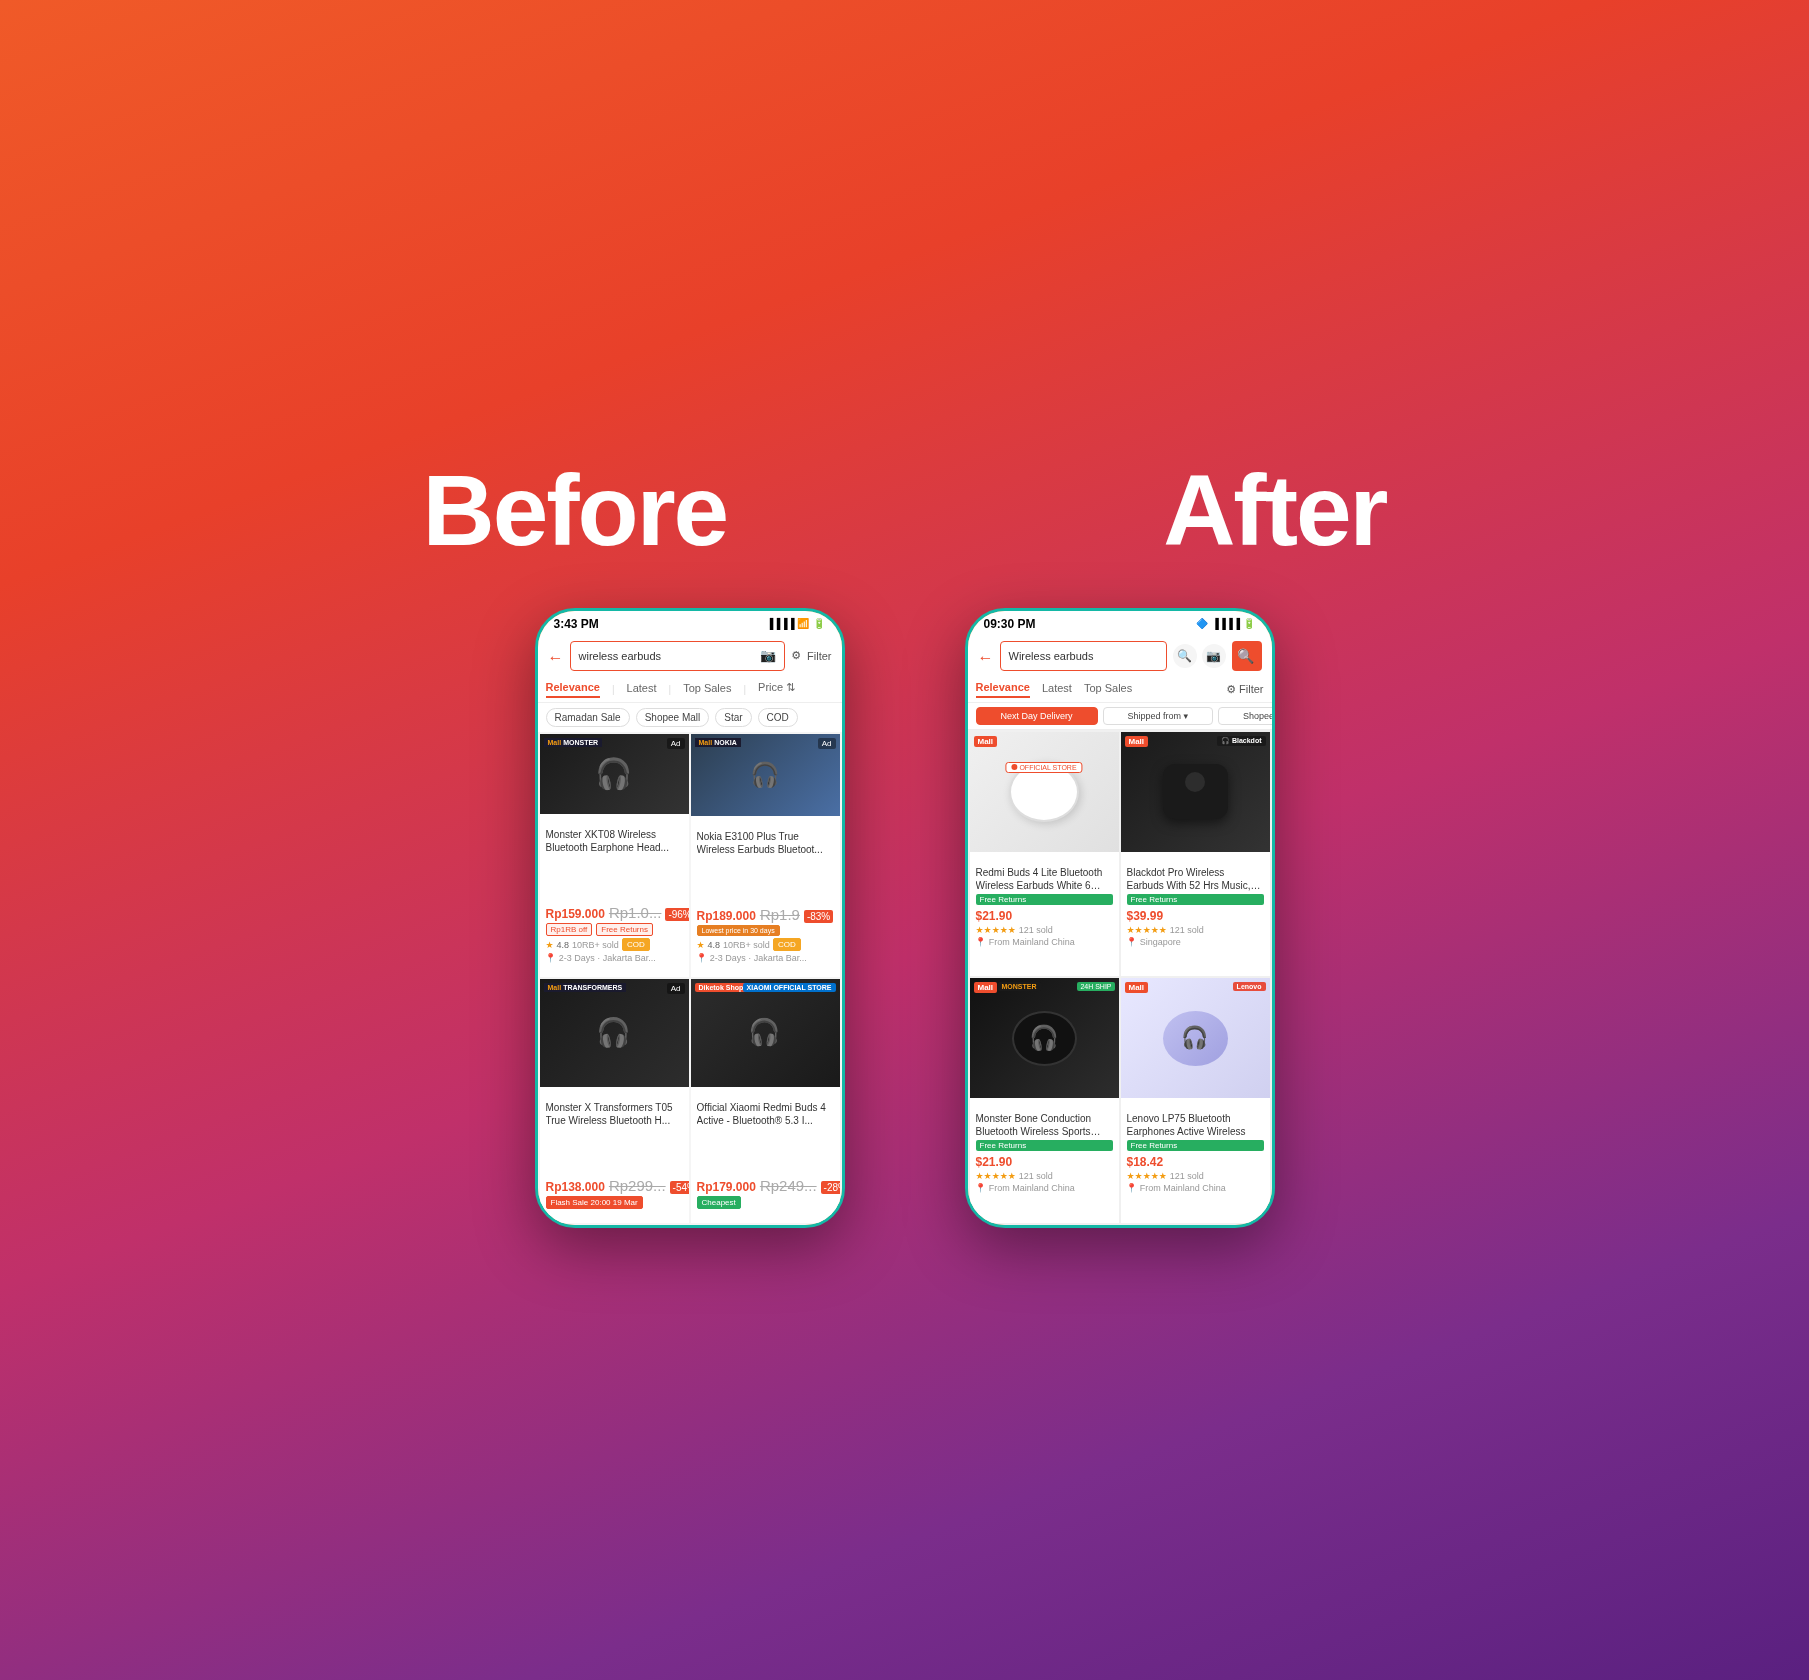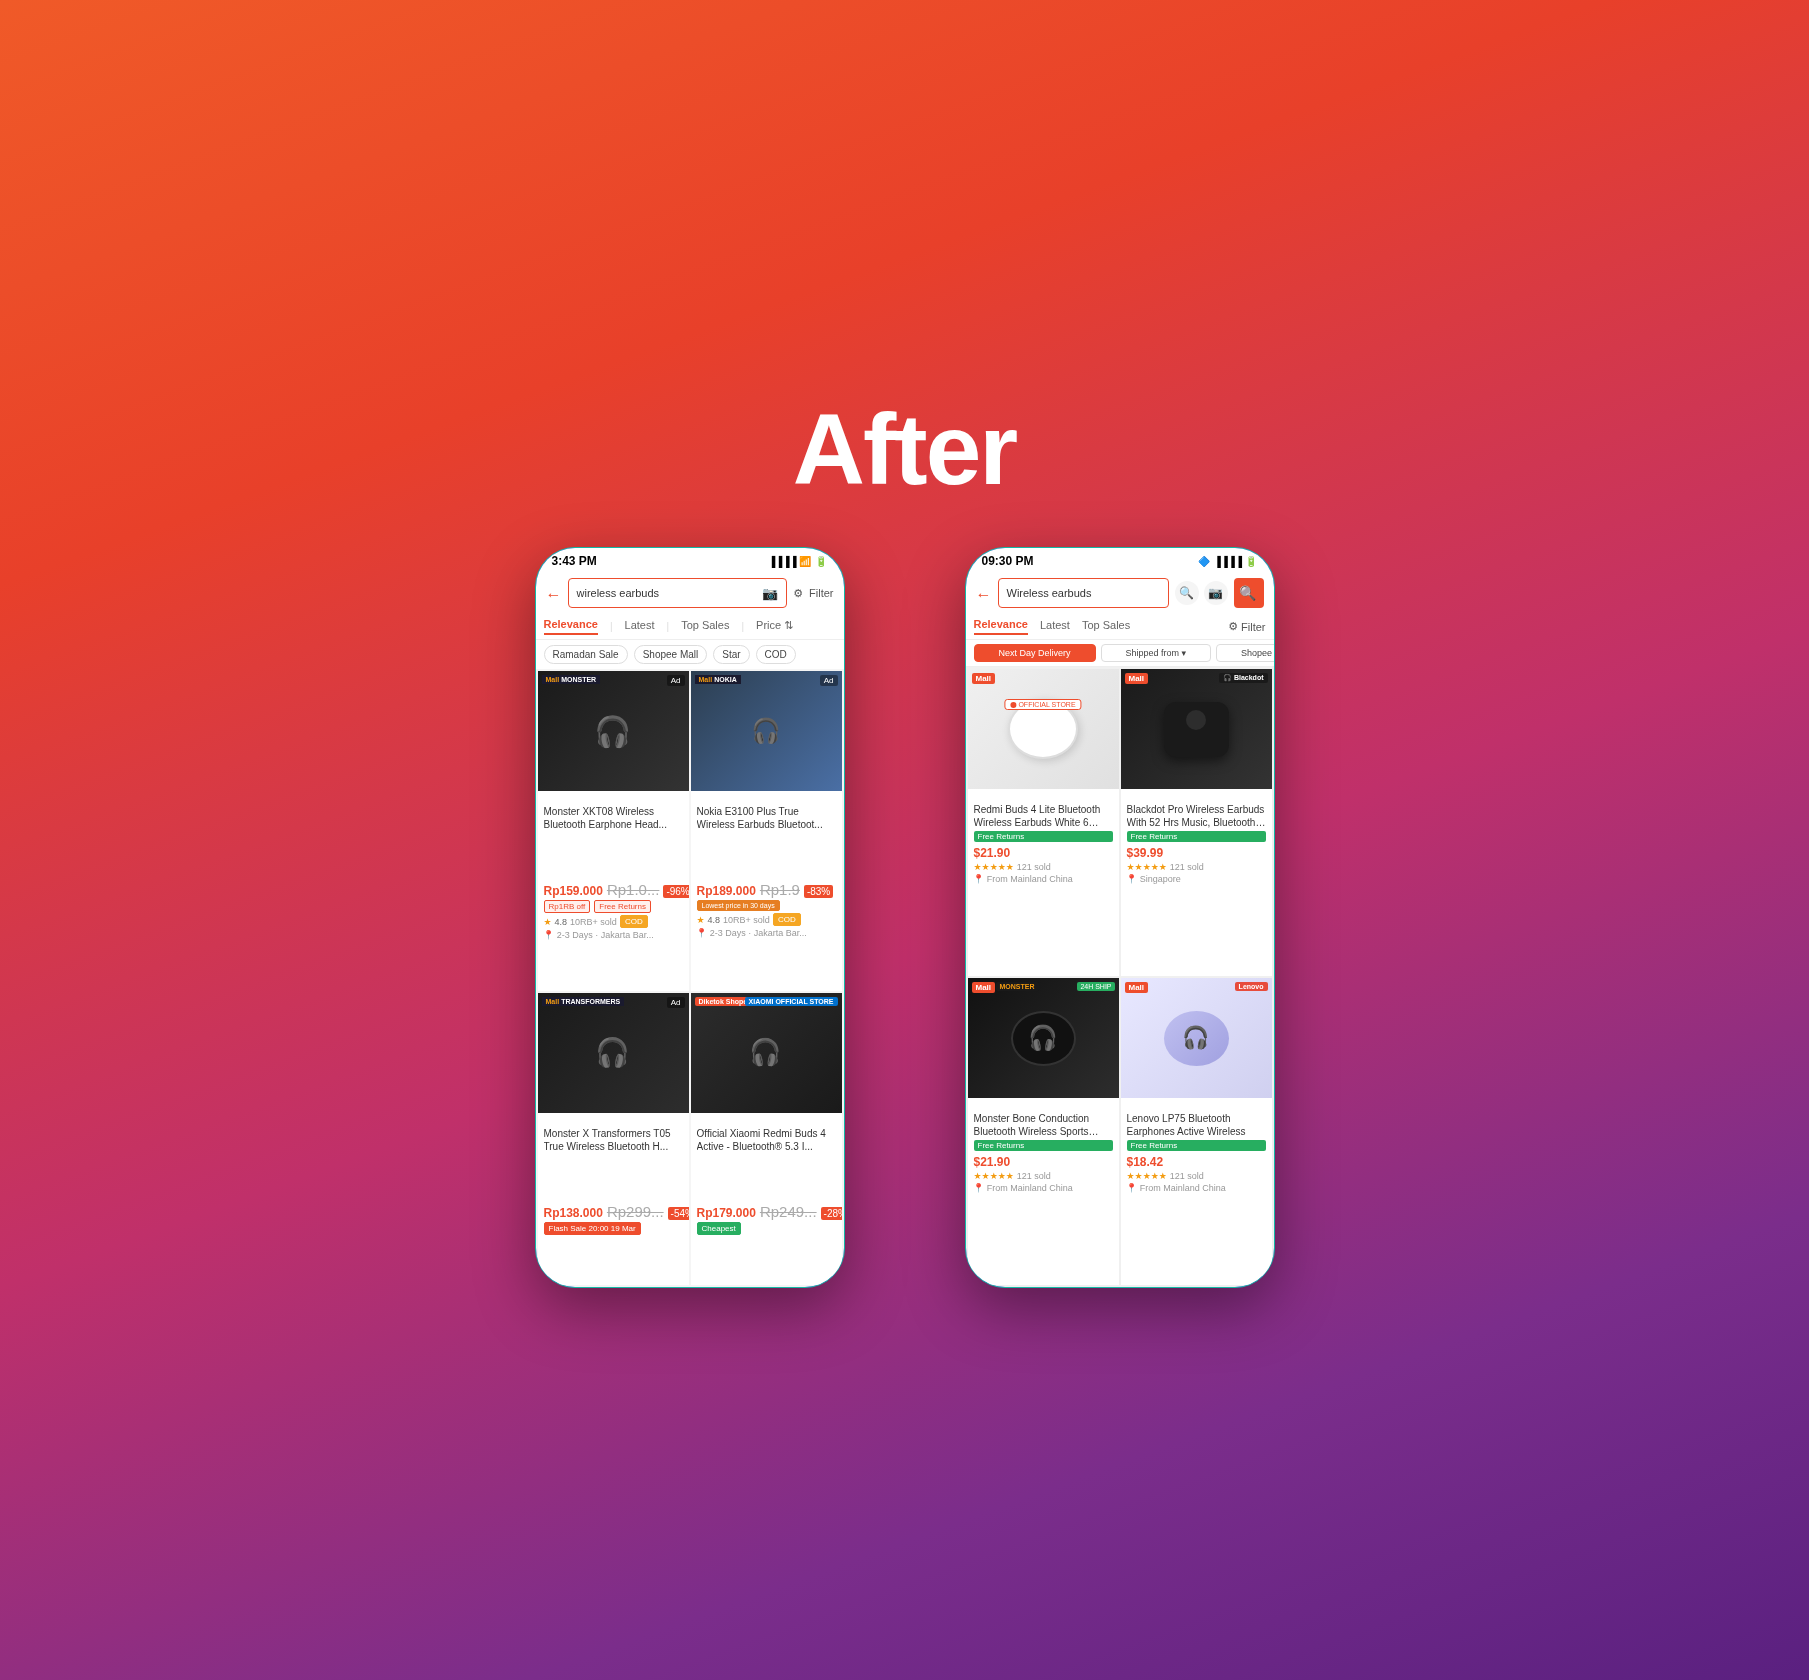--- a/index.html
+++ b/index.html
@@ -27,24 +27,24 @@
       letter-spacing: -2px;
     }
     .phones-row {
       display: flex;
       gap: 120px;
       align-items: flex-start;
     }
     
     .phone {
       width: 310px;
-      height: 741px;
-      background: #1d4ed8;
+      height: 620px;
+      background: #fdba74;
       border-radius: 40px;
-      border: 1px solid #14b8a6;
+      border: 3px solid #14b8a6;
       overflow: hidden;
       position: relative;
       box-shadow: 0 20px 60px rgba(0,0,0,0.4);
       display: flex;
       flex-direction: column;
     }
     
     .status-bar {
       display: flex;
       justify-content: space-between;
@@ -468,20 +468,21 @@
       color: #999;
       display: flex;
       align-items: center;
       gap: 2px;
     }
   </style>
 </head>
 <body>
 
 <div class="labels-row">
+  <span class="label">Before</span>
   <span class="label">After</span>
 </div>
 
 <div class="phones-row">
 
   <div class="phone">
 
     <div class="status-bar">
       <span class="time">3:43 PM</span>
       <div class="status-icons">

